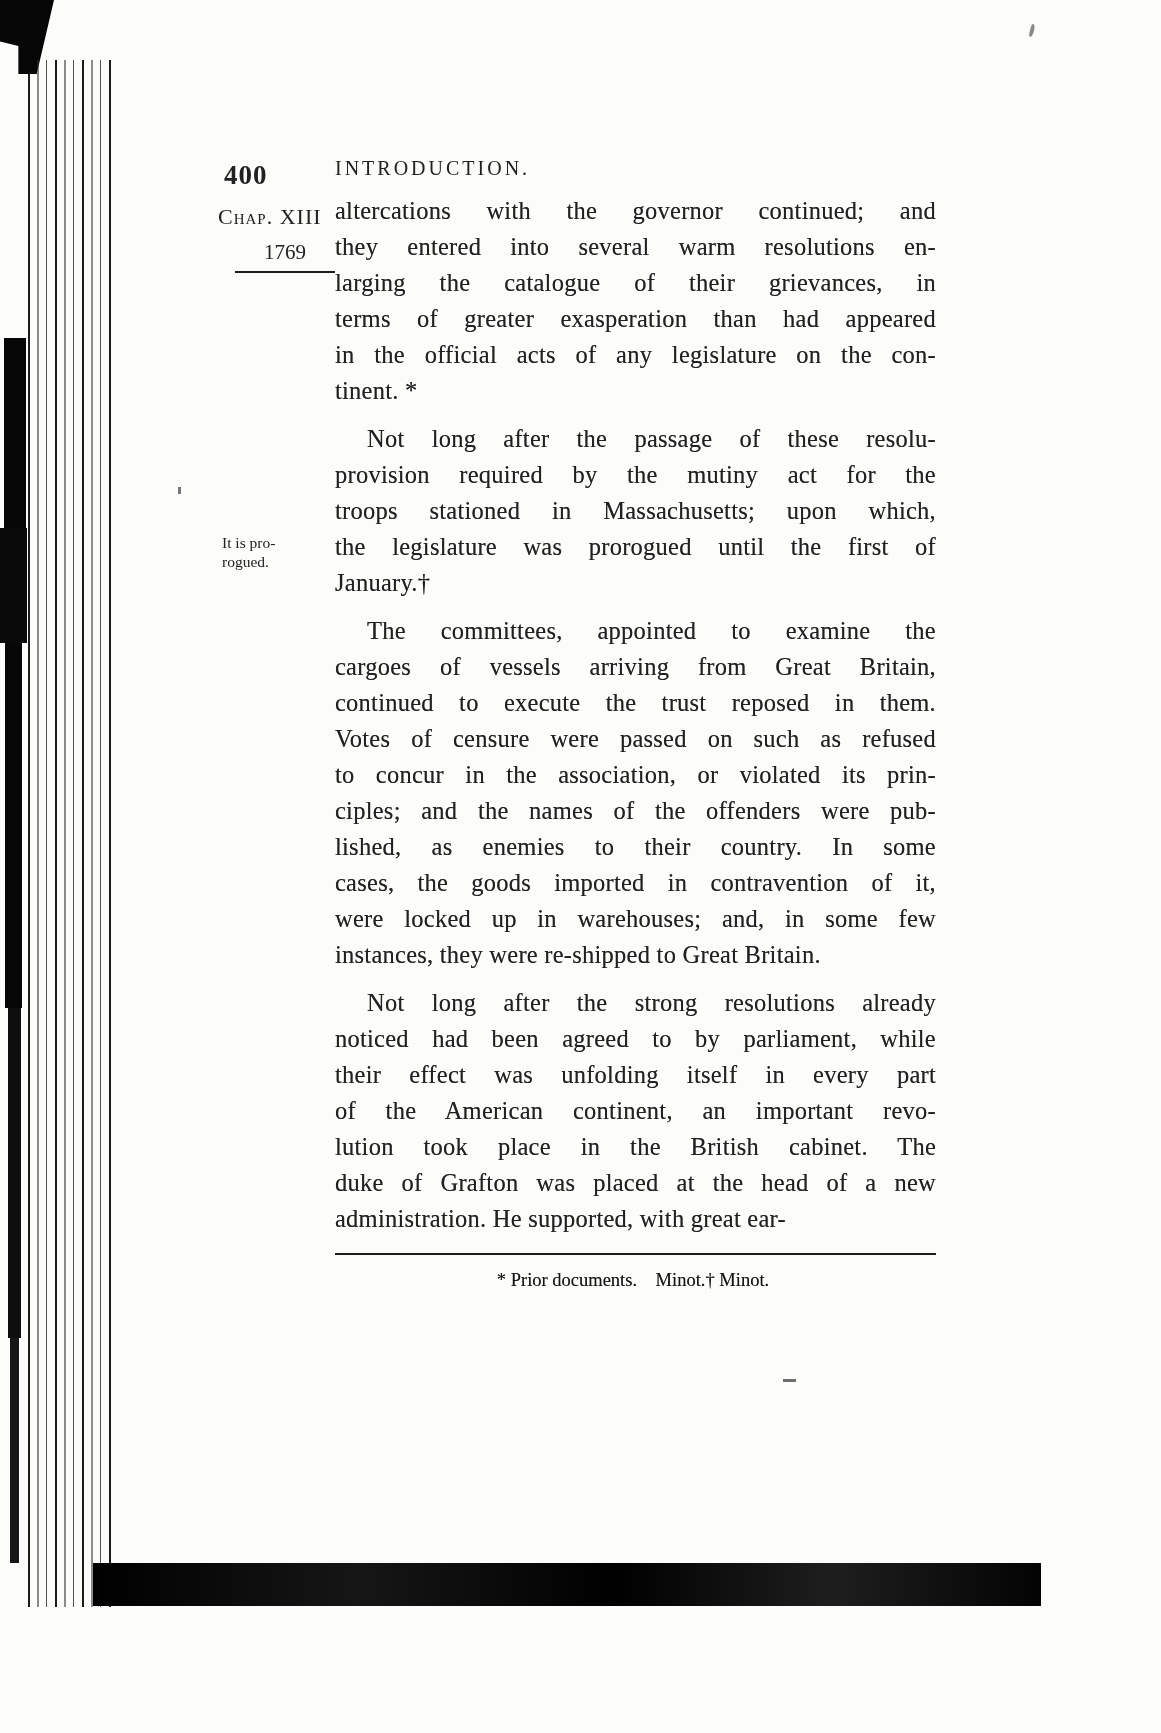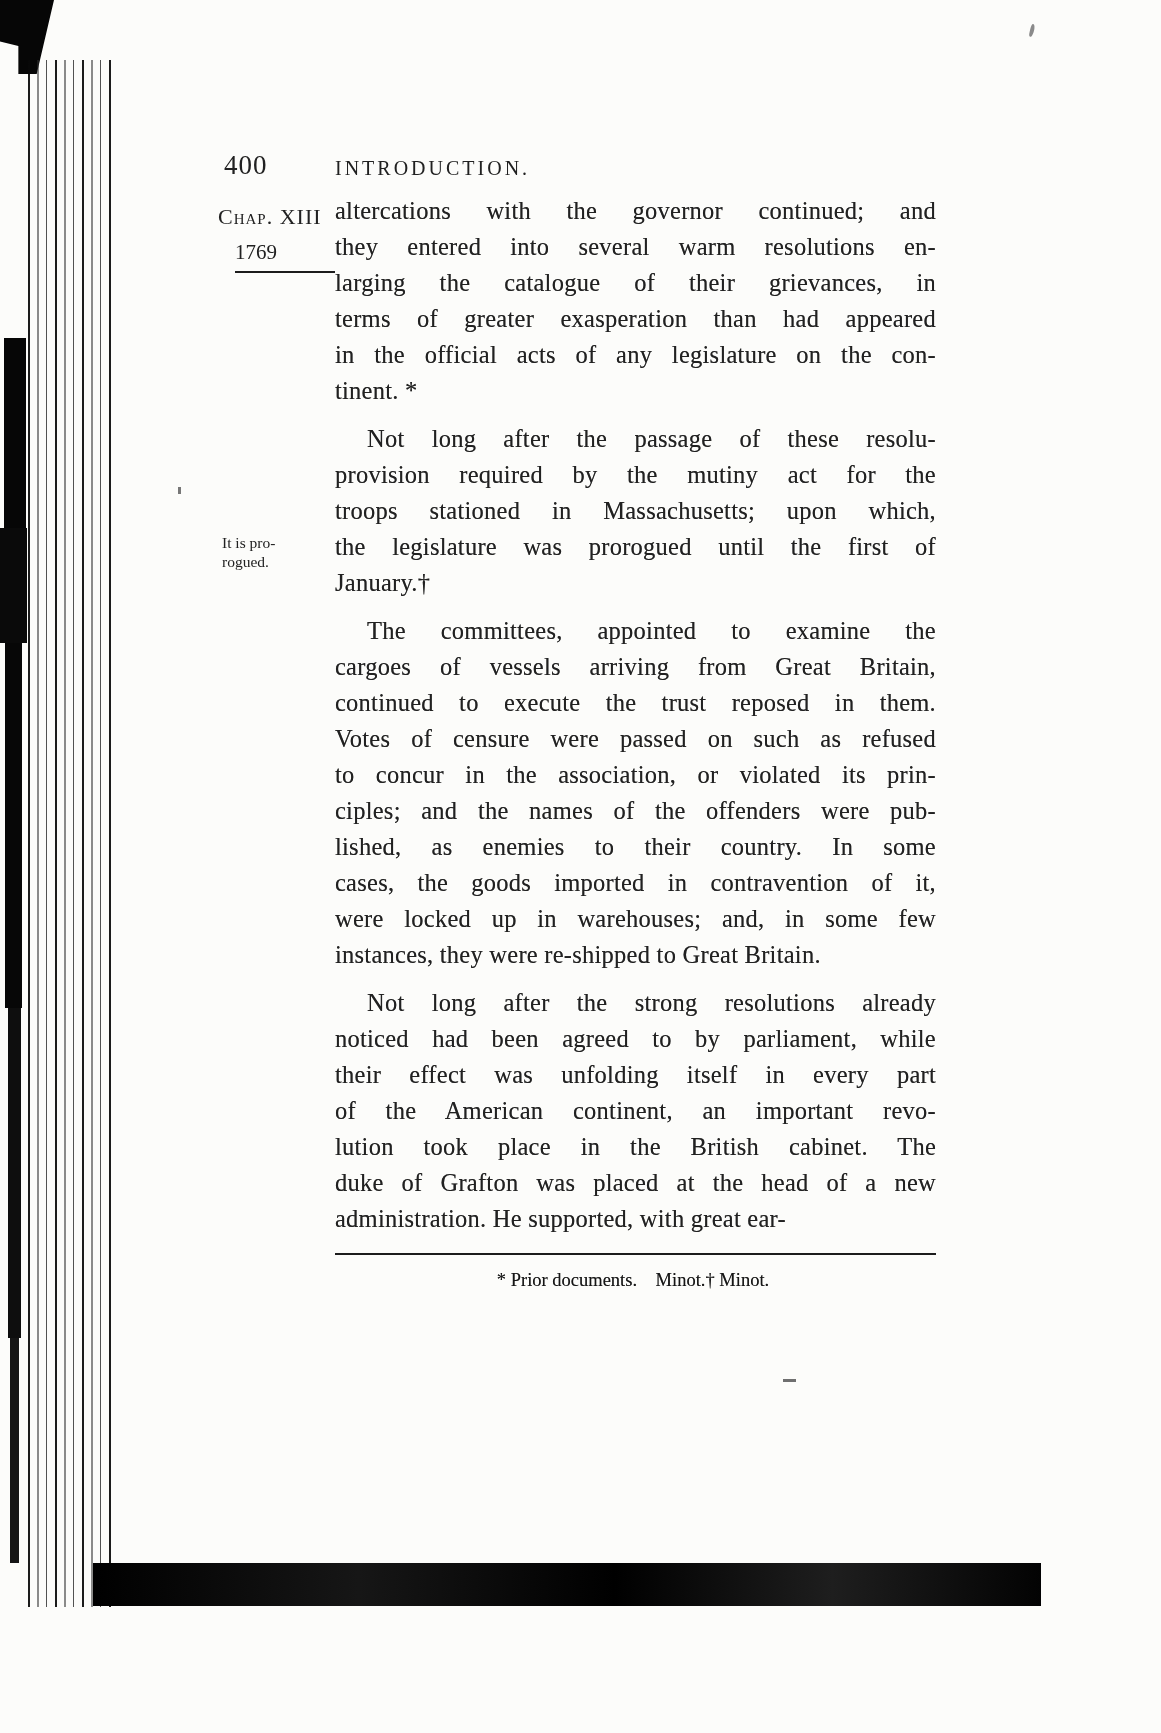--- a/index.html
+++ b/index.html
@@ -41,35 +41,35 @@
     left: 93px; top: 1563px; width: 948px; height: 43px;
     background: linear-gradient(90deg, #000 0%, #161616 28%, #000 55%, #1e1e1e 78%, #030303 100%);
   }
   .speck-curl { left: 1030px; top: 24px; width: 4px; height: 13px; background: #8a8a8a;
                 border-radius: 45% 55% 55% 45%; transform: rotate(14deg); }
   .speck-dash { left: 783px; top: 1379px; width: 13px; height: 3px; background: #6f6f6f; }
   .speck-dot  { left: 178px; top: 487px; width: 3px; height: 7px; background: #777; }
 
   
   .page-number {
-    position: absolute; left: 224px; top: 150px;
-    font-size: 27px; letter-spacing: 1px;
+    position: absolute; left: 224px; top: 160px;
+    font-size: 27px; letter-spacing: 1px; font-weight: bold;
   }
   .running-header {
     position: absolute; left: 335px; top: 157px; width: 601px;
     font-size: 20px; letter-spacing: 3px;
   }
   .margin-chapter {
     position: absolute; left: 218px; top: 204px; width: 108px;
     font-size: 22px; font-variant: small-caps; letter-spacing: 1px;
     white-space: nowrap;
   }
   .margin-year {
     position: absolute; left: 235px; top: 240px; width: 100px;
-    font-size: 21px;
+    text-align: center; font-size: 21px;
     padding-bottom: 6px; border-bottom: 2px solid #1c1c1c;
   }
   .margin-sidenote {
     position: absolute; left: 222px; top: 533px; width: 104px;
     font-size: 15.5px; line-height: 19px; white-space: pre-line;
   }
   .body-text {
     position: absolute; left: 335px; top: 193px; width: 601px;
     font-size: 24.5px; line-height: 36px;
     letter-spacing: 0.25px;

